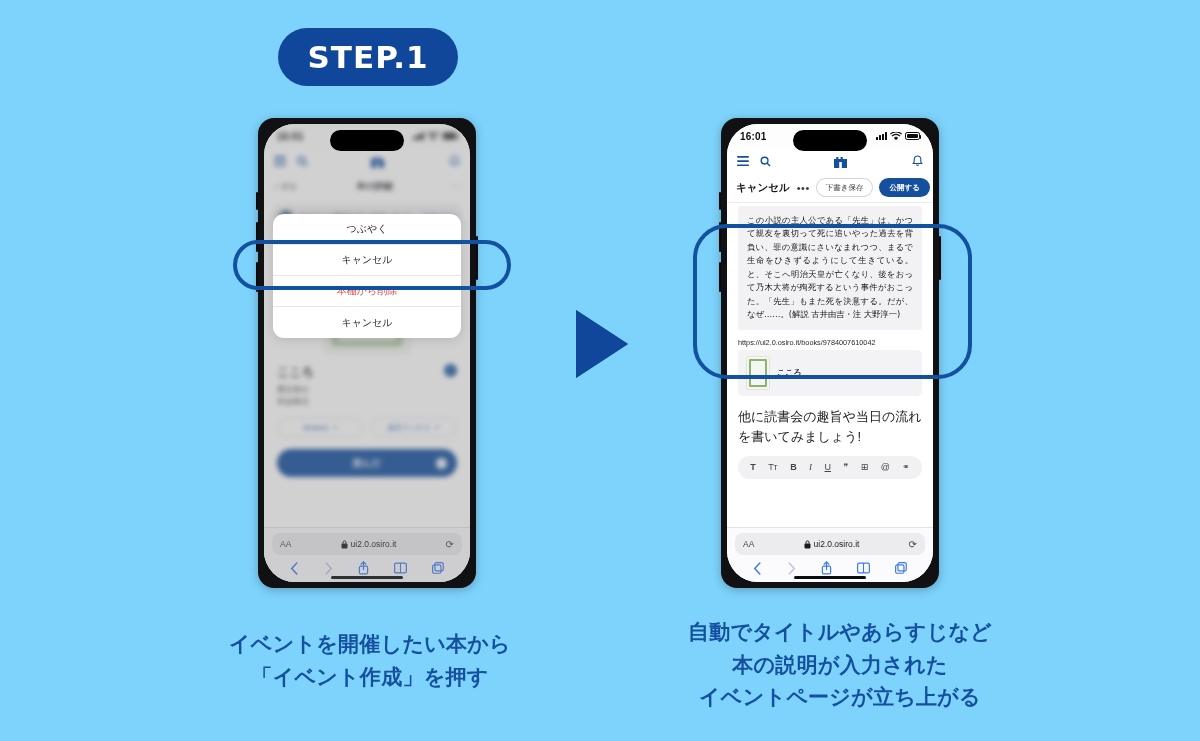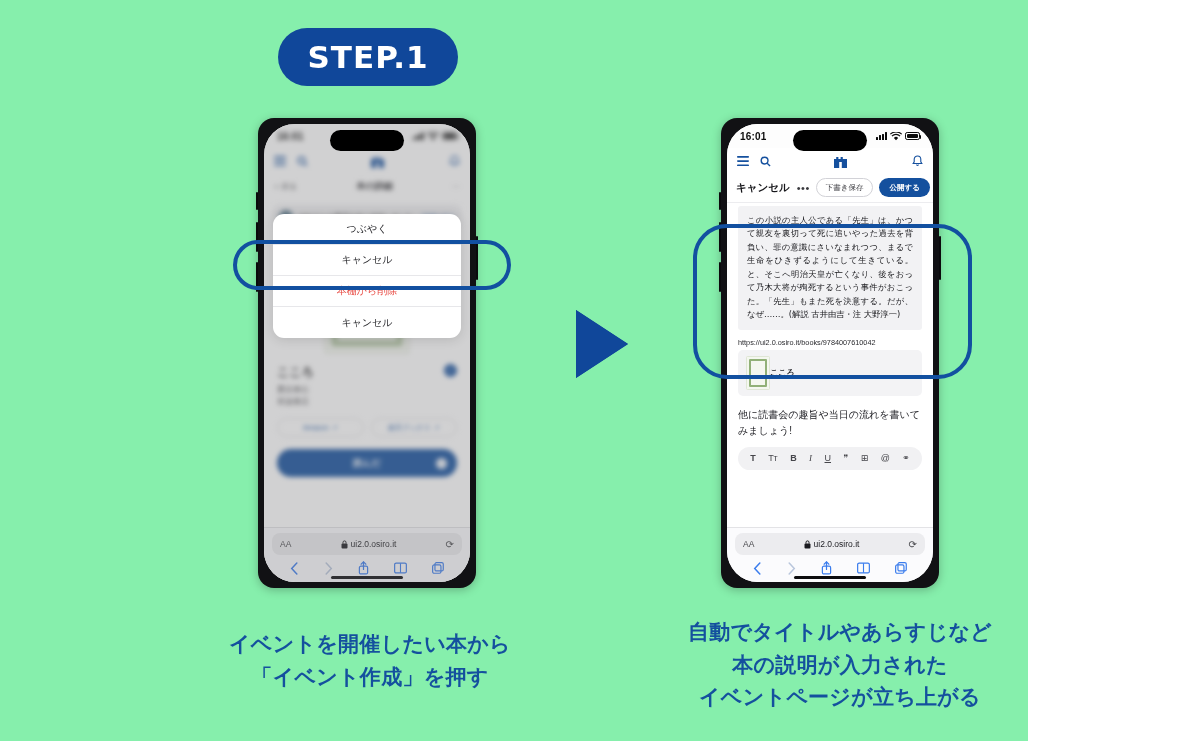--- a/index.html
+++ b/index.html
@@ -2,21 +2,21 @@
 <html><head>
 <meta charset="utf-8">
 <style>
   * { box-sizing: border-box; margin: 0; padding: 0; }
   html, body {
     width: 1200px; height: 741px;
     background: #ffffff;
     font-family: "Liberation Sans", "DejaVu Sans", sans-serif;
     overflow: hidden;
   }
-  .page { position: relative; width: 1028px; height: 741px; background: #86efac; }
+  .page { position: relative; width: 1200px; height: 741px; background: #7dd3fc; }
 
   
   .step-badge {
     position: absolute;
     width: 180px; height: 58px;
     background: #10479a;
     border-radius: 29px;
     display: flex; align-items: center; justify-content: center;
     color: #ffffff;
     font-size: 31px; font-weight: bold;
@@ -185,31 +185,31 @@
   .p2-req { color: #e8473f; font-size: 6px; }
   .p2-body {
     margin: 3px 11px 0; background: #f2f2f4; border-radius: 3px; padding: 8px 9px;
     font-size: 8.3px; line-height: 1.62; color: #17171b;
     font-family: "DejaVu Sans", sans-serif;
     text-align: justify;
   }
   .p2-url { padding: 8px 11px 3px; font-size: 7.3px; color: #2a2a2e; word-break: break-all; }
   .p2-bookcard {
     margin: 0 11px; background: #f3f3f5; border-radius: 5px; padding: 6px 8px;
-    display: flex; align-items: center; gap: 0;
+    display: flex; align-items: center; gap: 7px;
   }
   .p2-thumb {
     width: 24px; height: 34px; background: #f4f7ef; border: 1px solid #dfe6d5; border-radius: 1.5px;
     position: relative; flex: 0 0 auto;
   }
   .p2-thumb::before {
     content: ""; position: absolute; inset: 2px; border: 2px double #91b077; border-radius: 1px;
   }
   .p2-bookname { font-size: 8px; font-weight: bold; color: #1b1b20; }
-  .p2-hint { padding: 11px 11px 0; font-size: 10px; line-height: 1.6; color: #1c1c21; }
+  .p2-hint { padding: 11px 11px 0; font-size: 13px; line-height: 1.6; color: #1c1c21; }
   .p2-toolbar {
     margin: 8px 11px 0; background: #f1f1f3; border-radius: 12px; height: 23px;
     display: flex; align-items: center; justify-content: space-around;
     padding: 0 6px; color: #4a4a4f;
   }
   .tb { font-size: 9px; color: #46464b; line-height: 1; }
 
   
   .safari {
     position: absolute; left: 0; right: 0; bottom: 0;

